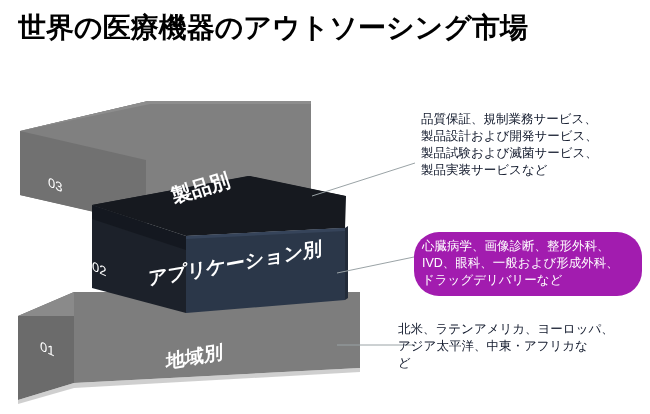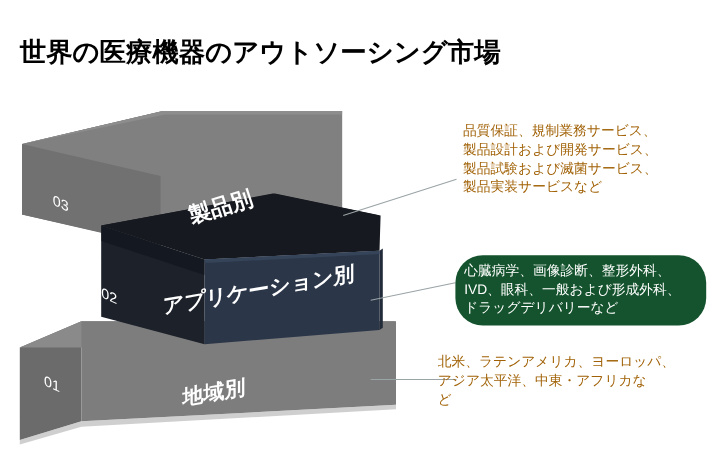--- a/index.html
+++ b/index.html
@@ -20,27 +20,26 @@
     left: 0; top: 0;
     width: 650px;
     height: 414px;
   }
 
   
   .page-title {
     position: absolute;
     left: 18px;
     top: 12px;
-    font-size: 24px;
+    font-size: 28px;
     font-weight: bold;
     color: #000000;
     letter-spacing: 0px;
     white-space: nowrap;
     line-height: 32px;
-    margin-top: 20px;
   }
 
   
   #diagram {
     position: absolute;
     left: 0;
     top: 0;
     width: 650px;
     height: 414px;
   }
@@ -101,40 +100,40 @@
     top: 338px;
     transform: matrix(1, 0.46, 0, 1, 0, 0);
     transform-origin: 0 0;
   }
 
   
   .anno {
     position: absolute;
     font-size: 12.5px;
     line-height: 17px;
-    color: #a16207;
+    color: #0f172a;
     white-space: pre-line;
   }
   .anno-product {
     left: 421px;
     top: 111px;
     width: 225px;
   }
   .anno-region {
     left: 398px;
     top: 321px;
     width: 225px;
   }
   .anno-application {
     left: 414px;
     top: 232px;
     width: 228px;
     padding: 6px 8px 7px 8px;
     box-sizing: border-box;
-    background: #14532d;
+    background: #a21caf;
     color: #ffffff;
     line-height: 17px;
     border-radius: 25px;
   }
 </style>
 </head>
 <body>
 
 <div id="stage">
 

